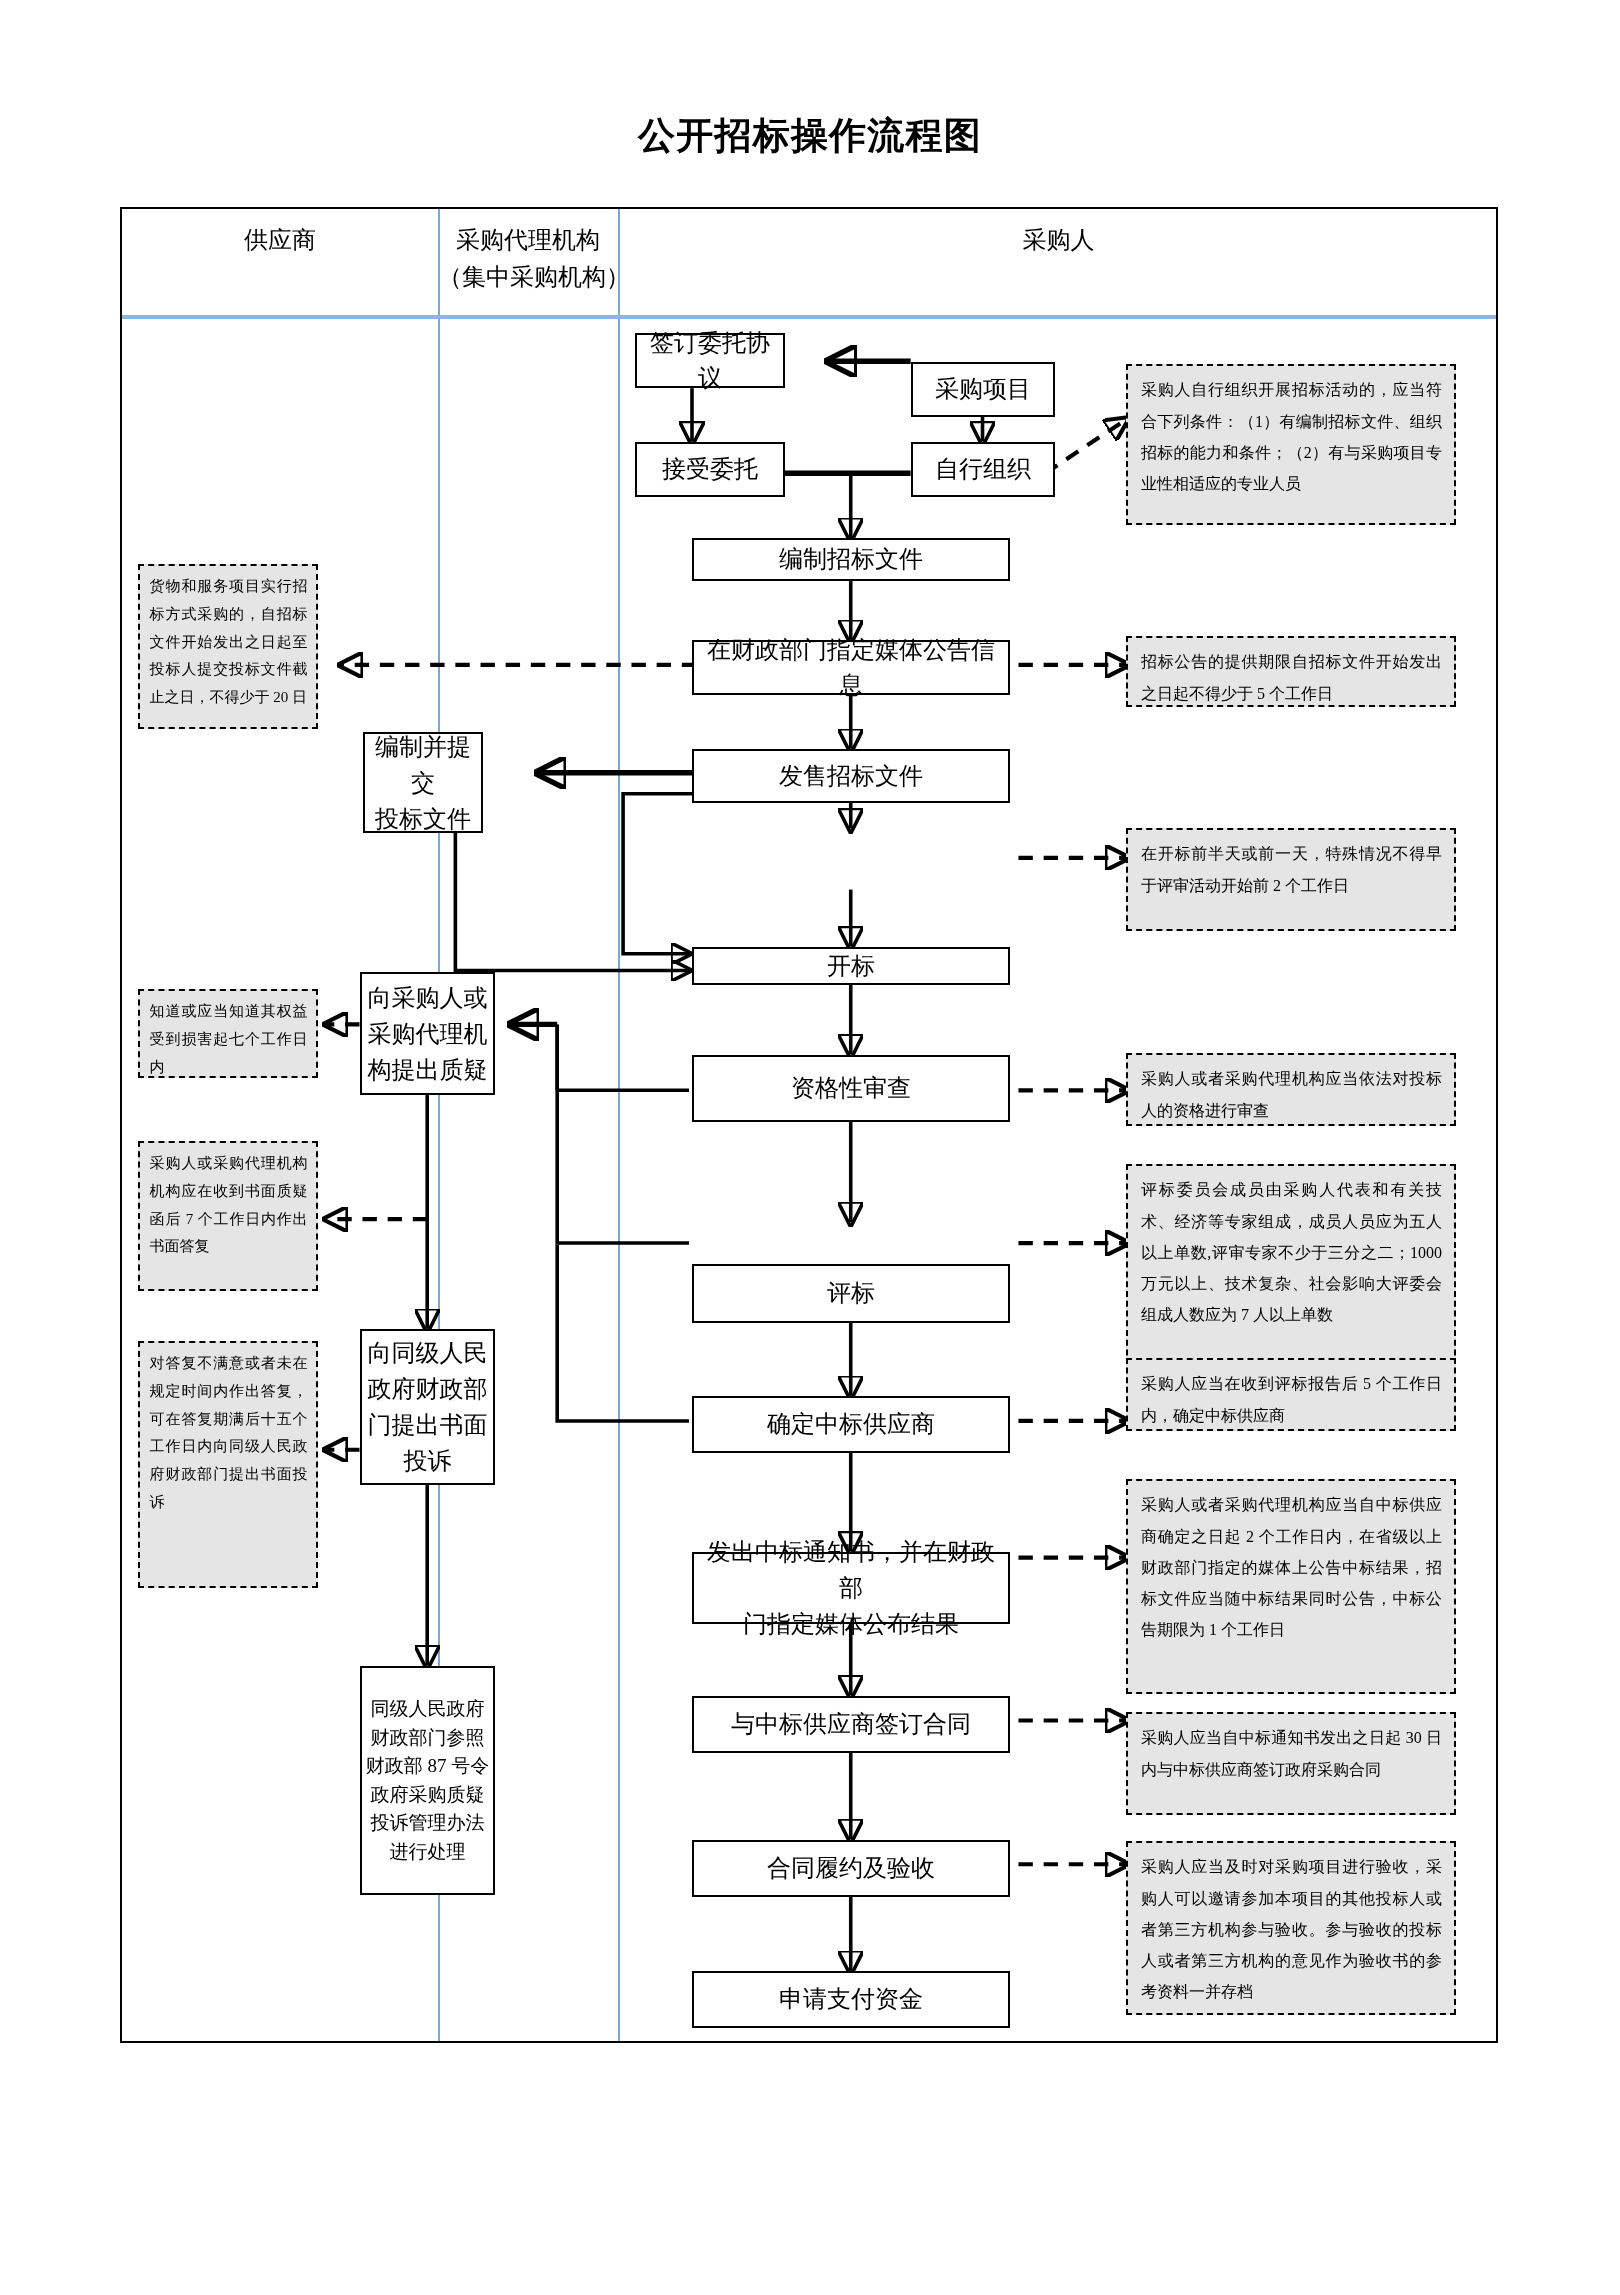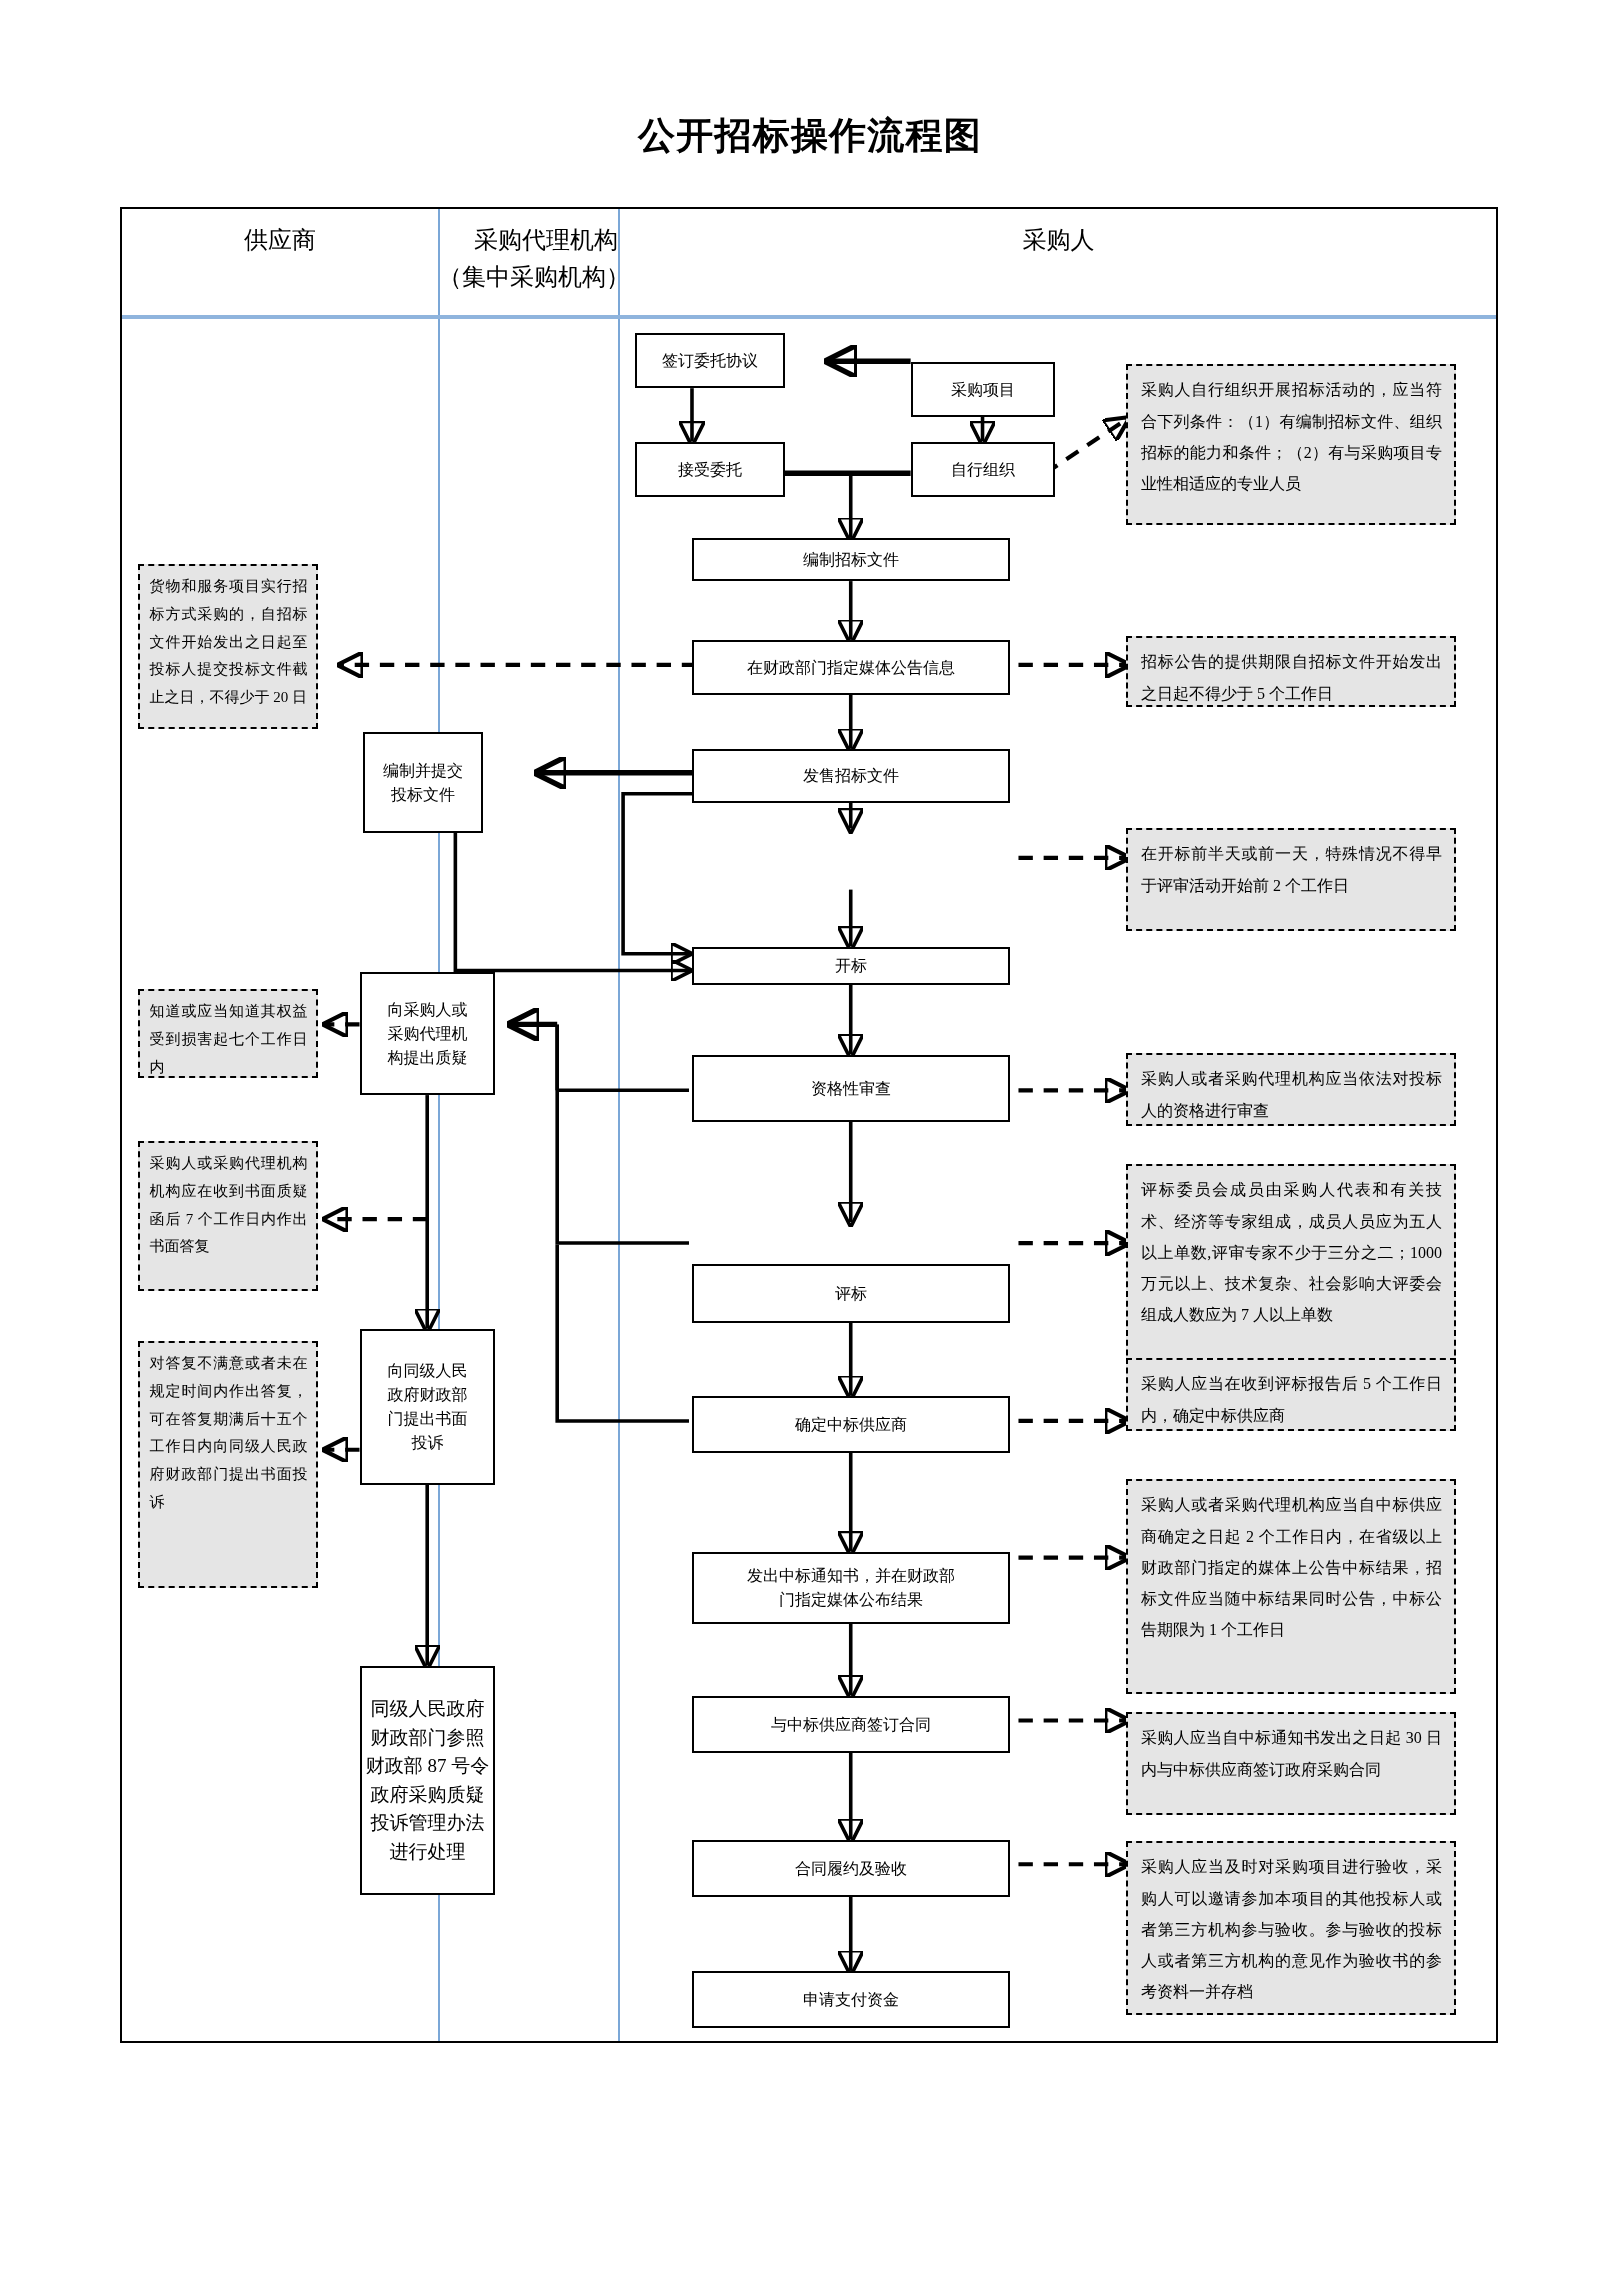--- a/index.html
+++ b/index.html
@@ -28,30 +28,30 @@
   .header-rule {
     position:absolute; left:0; top:106px; width:100%; height:3.6px;
     background:#8fb4dd;
   }
   .lane-head {
     position:absolute; top:13px;
     text-align:center; font-size:24px; line-height:1.55;
     font-family:"Liberation Serif", serif;
   }
   .lane-head.sup   { left:0px;    width:316px; }
-  .lane-head.agent { left:316px;  width:180px; white-space:nowrap;text-align:right; }
+  .lane-head.agent { left:316px;  width:180px; white-space:nowrap; }
   .lane-head.buyer { left:496px;  width:881px; }
   .lane-head.agent .l2 { display:block; }
 
   
   .box {
     position:absolute; box-sizing:border-box;
     border:2.4px solid #000; background:#fff;
     display:flex; align-items:center; justify-content:center;
-    text-align:center; font-size:16px; line-height:1.45;
+    text-align:center; font-size:24px; line-height:1.45;
     font-family:"Liberation Serif", serif;
     padding:1.2px 3.6px;
   }
   .box.tall { line-height:1.5; }
 
   
   .note {
     position:absolute; box-sizing:border-box;
     border:2.4px dashed #000; background:#e5e5e5;
     font-size:16px; line-height:1.95;

